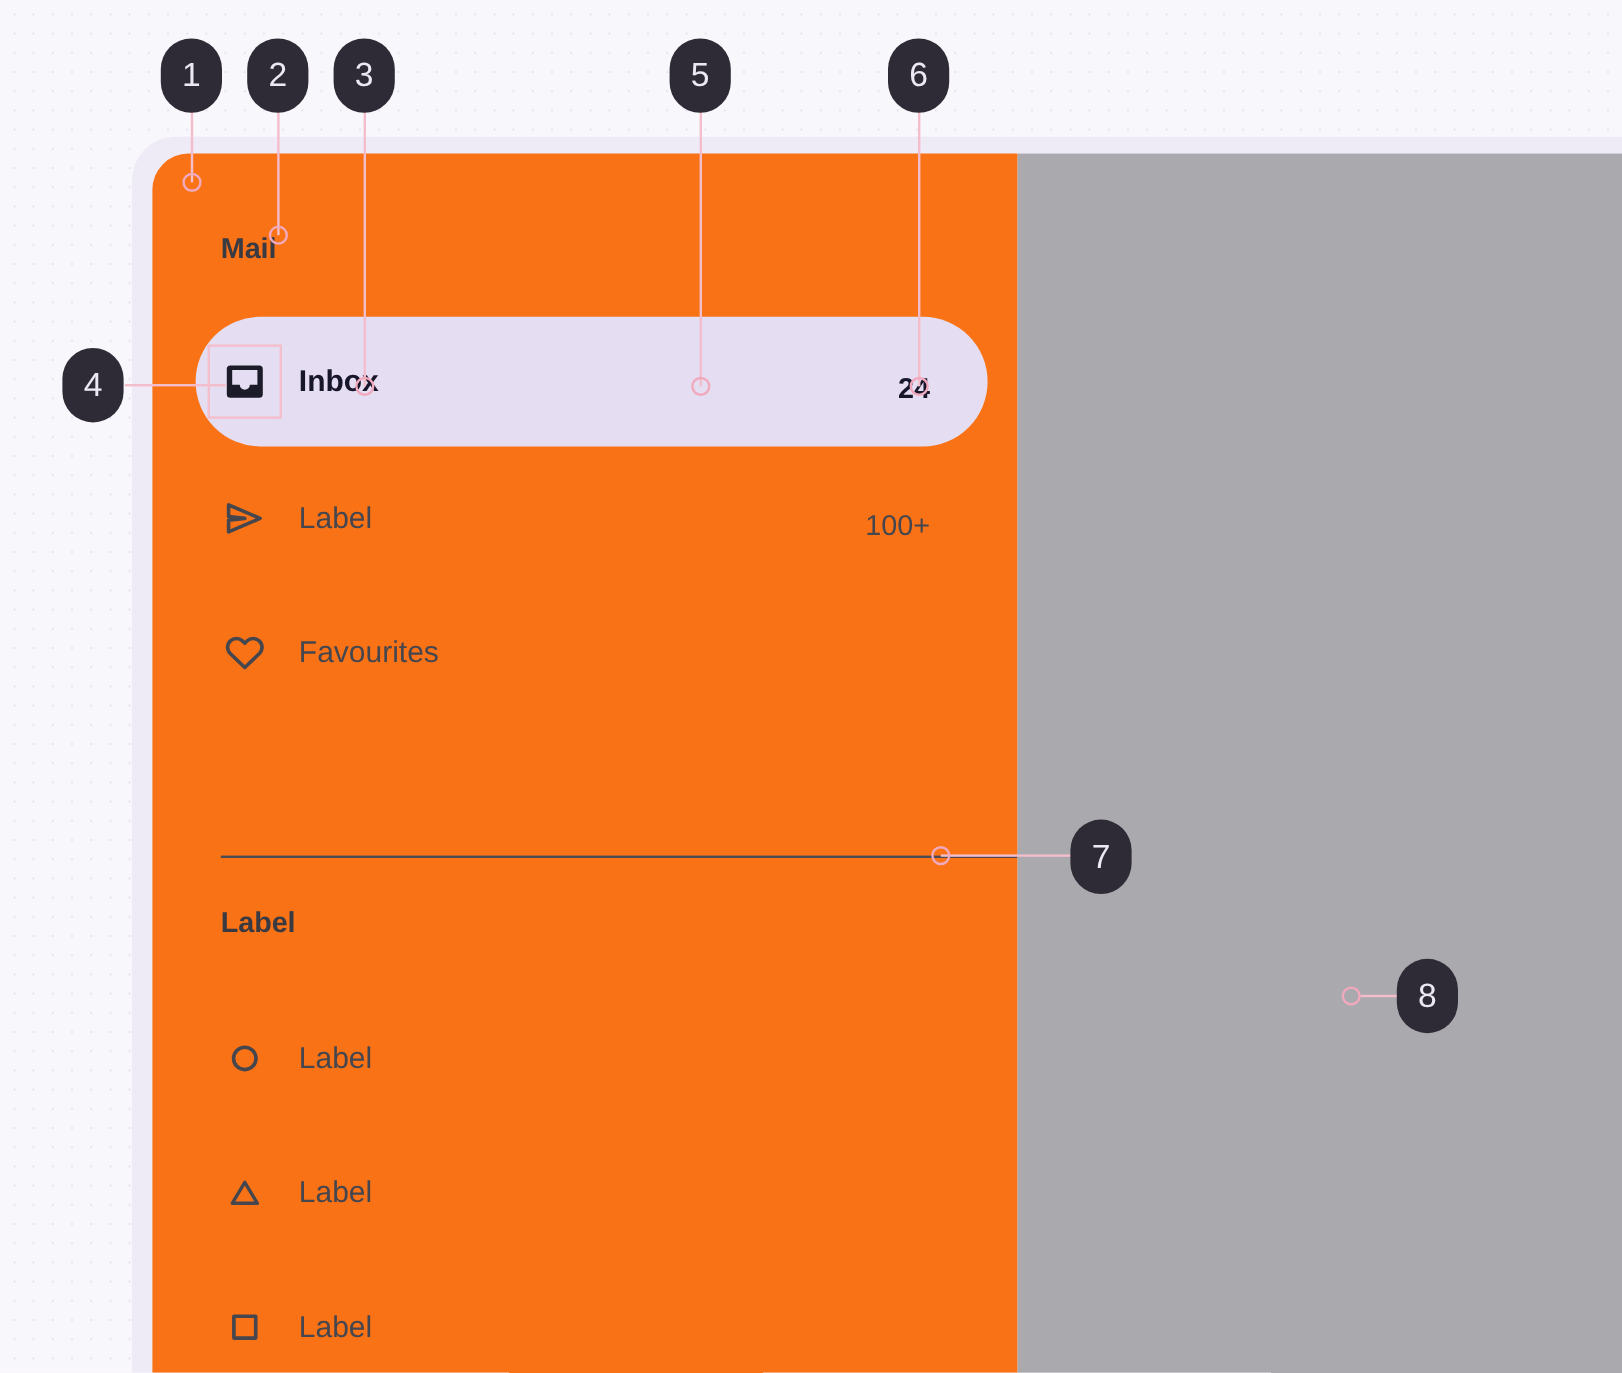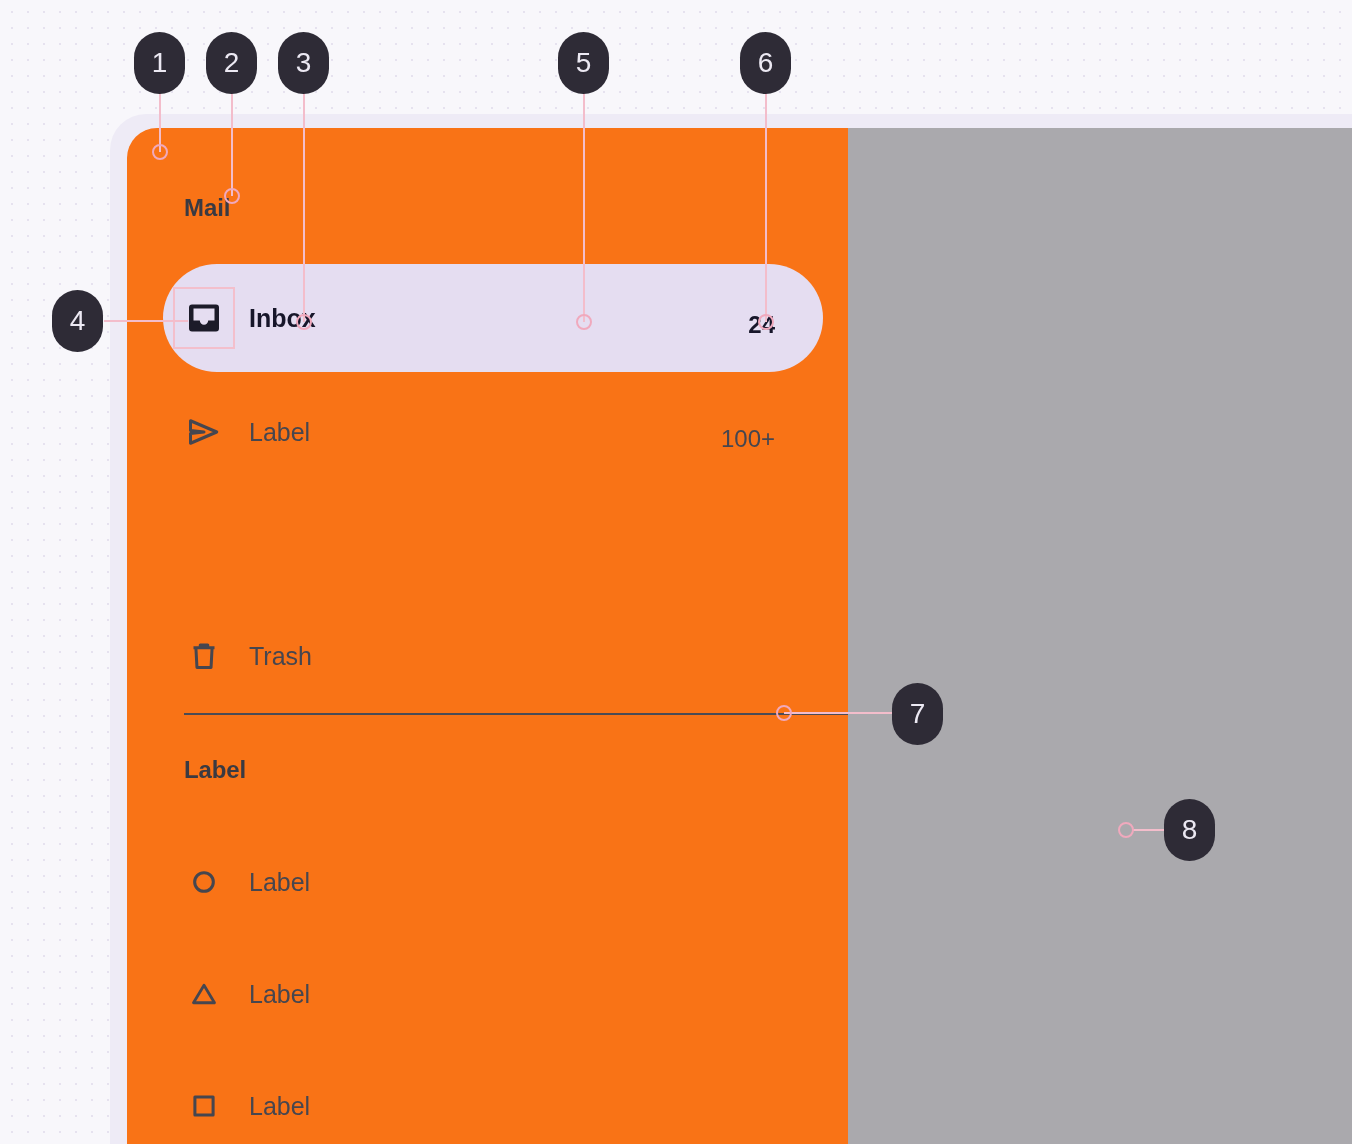--- a/index.html
+++ b/index.html
@@ -218,30 +218,30 @@
     <div class="nav-row" style="top:250px;">
       <span class="nav-icon">
         <svg width="36" height="36" viewBox="0 0 24 24" fill="none" stroke="currentColor" stroke-width="2" stroke-linejoin="round" aria-hidden="true">
           <path d="M3 4.5 20.5 12 3 19.5V13l9-1-9-1V4.5z"></path>
         </svg>
       </span>
       <span class="nav-label">Label</span>
       <span class="nav-count">100+</span>
     </div>
 
-
-    <div class="nav-row" style="top:474px;">
+    <div class="nav-row" style="top:362px;">
       <span class="nav-icon">
         <svg width="36" height="36" viewBox="0 0 24 24" fill="none" stroke="currentColor" stroke-width="2" stroke-linejoin="round" aria-hidden="true">
-          <path d="M5 6.5h14M9.5 6.5V4.6h5v1.9M6.6 6.5l.7 13.1h9.4l.7-13.1"></path>
-        </svg>
-      </span>
-      <span class="nav-label">Trash</span>
+          <path d="M12 20.2 3.9 12.4a4.8 4.8 0 0 1 0-6.9 4.9 4.9 0 0 1 6.9 0l1.2 1.2 1.2-1.2a4.9 4.9 0 0 1 6.9 0 4.8 4.8 0 0 1 0 6.9L12 20.2z"></path>
+        </svg>
+      </span>
+      <span class="nav-label">Favourites</span>
       <span class="nav-count"></span>
     </div>
+
 
     <div id="nav-divider"></div>
 
     <div class="section-title" id="labels-title">Label</div>
 
     <div class="nav-row label-row" style="top:700px;">
       <span class="nav-icon">
         <svg width="28" height="28" viewBox="0 0 24 24" fill="none" stroke="currentColor" stroke-width="2.6" aria-hidden="true">
           <circle cx="12" cy="12" r="8"></circle>
         </svg>

